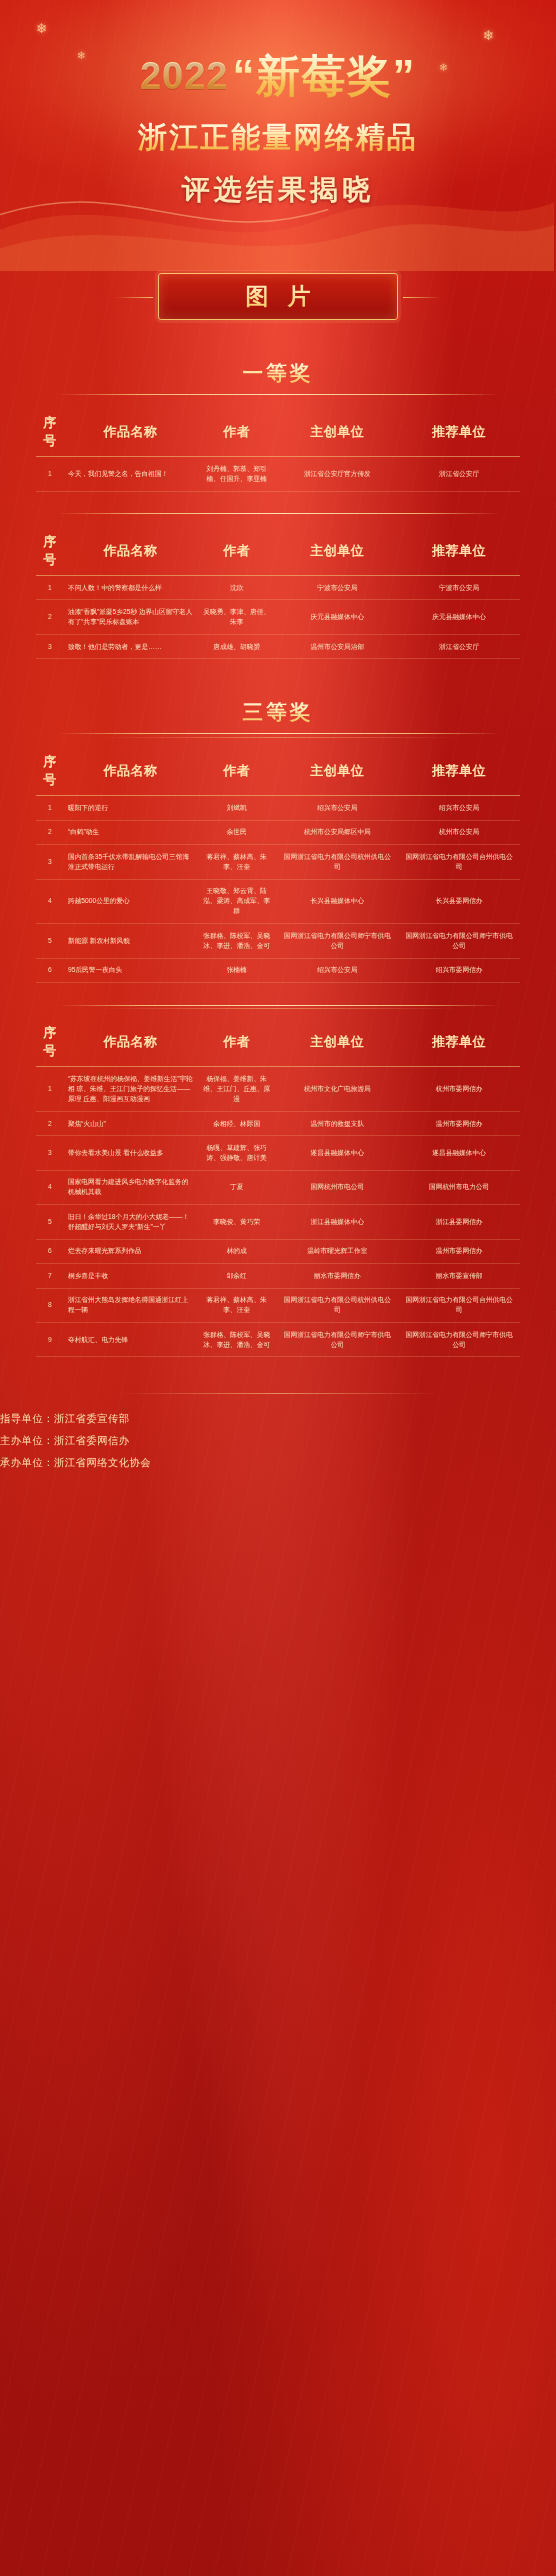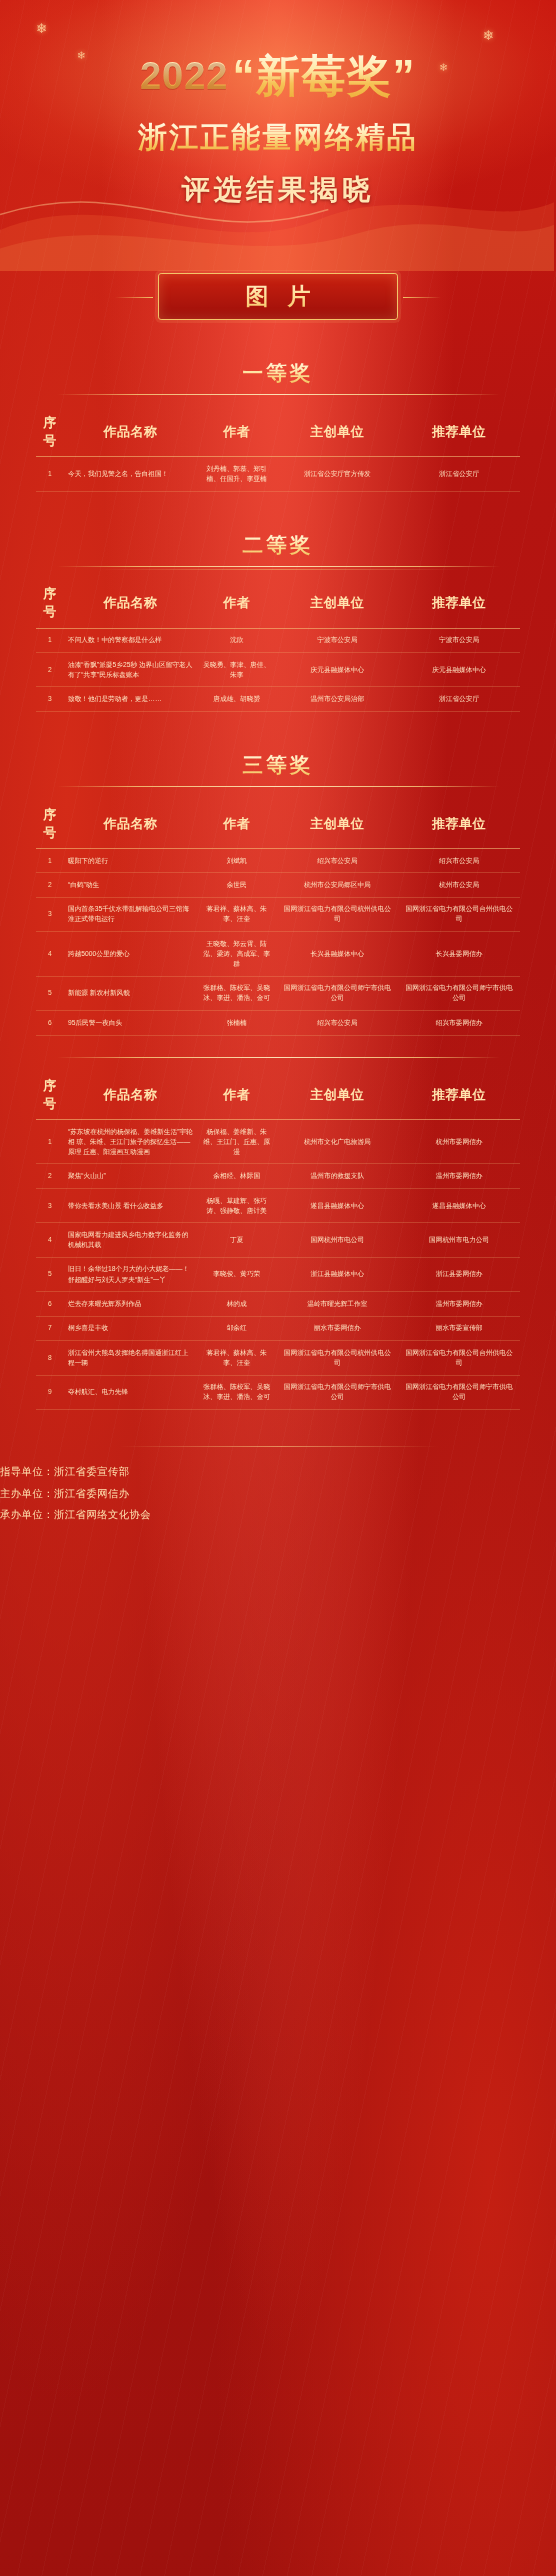--- a/index.html
+++ b/index.html
@@ -211,21 +211,20 @@
               <td class="seq">1</td>
               <td class="title">今天，我们见警之名，告白祖国！</td>
               <td class="author">刘丹楠、郭慕、郑引楠、任国升、李亚楠</td>
               <td class="unit">浙江省公安厅官方传发</td>
               <td class="rec">浙江省公安厅</td>
             </tr>
           </tbody>
         </table>
       </div>
       <div class="award-head">
-        <div class="name">二等奖</div>
         <div class="bar"></div>
         <div class="bar2"></div>
       </div>
       <div class="tbl-wrap">
         <table class="awards">
           <thead>
             <tr>
               <th>序号</th>
               <th>作品名称</th>
               <th>作者</th>

